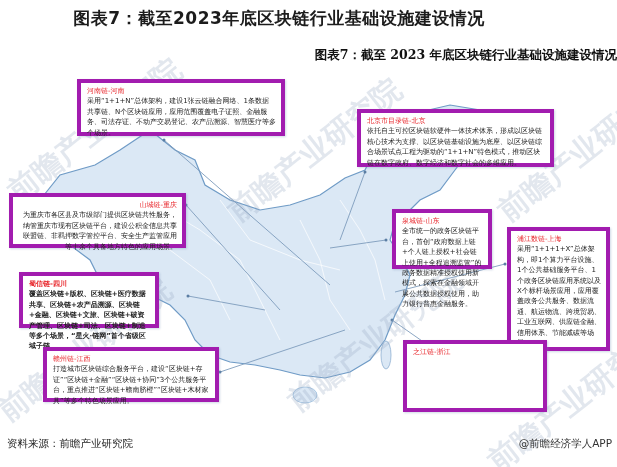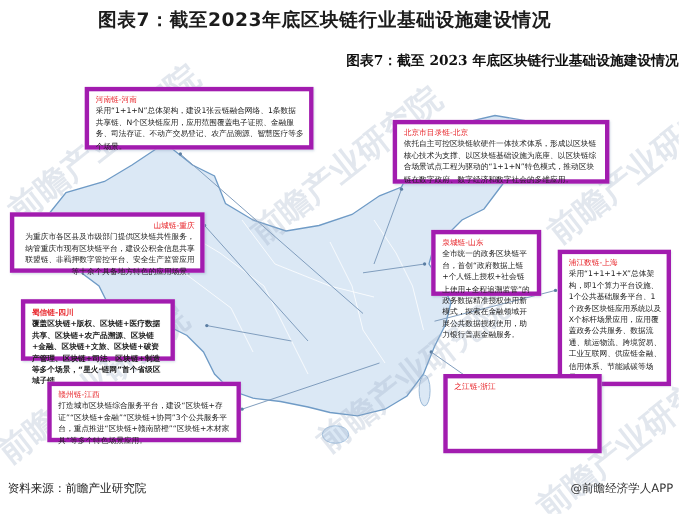--- a/index.html
+++ b/index.html
@@ -1,20 +1,20 @@
 <!DOCTYPE html>
 <html><head>
 <meta charset="utf-8">
 <style>
   * { box-sizing: border-box; margin: 0; padding: 0; }
   html, body { width: 617px; height: 467px; background: #ffffff; overflow: hidden; }
   body { position: relative; font-family: "DejaVu Sans", "Liberation Sans", sans-serif; color: #1a1a1a; }
   .main-title {
     position: absolute; left: 0; top: 7px; width: 558px; text-align: center;
-    font-size: 17px; font-weight: bold; color: #1c1c1c; letter-spacing: 0.5px; margin-left: 16px;
+    font-size: 17px; font-weight: bold; color: #1c1c1c; letter-spacing: 0.5px;
   }
   .sub-title {
     position: absolute; left: 0; top: 47px; width: 617px; text-align: right;
     font-family: "DejaVu Serif", "Liberation Serif", serif;
     font-size: 12.5px; font-weight: bold; color: #111;
   }
   .map-svg { position: absolute; left: 0; top: 60px; width: 617px; height: 370px; }
   .watermark {
     position: absolute; color: rgba(150,170,195,0.28); font-weight: bold;
     transform: rotate(-38deg); white-space: nowrap; pointer-events: none;

